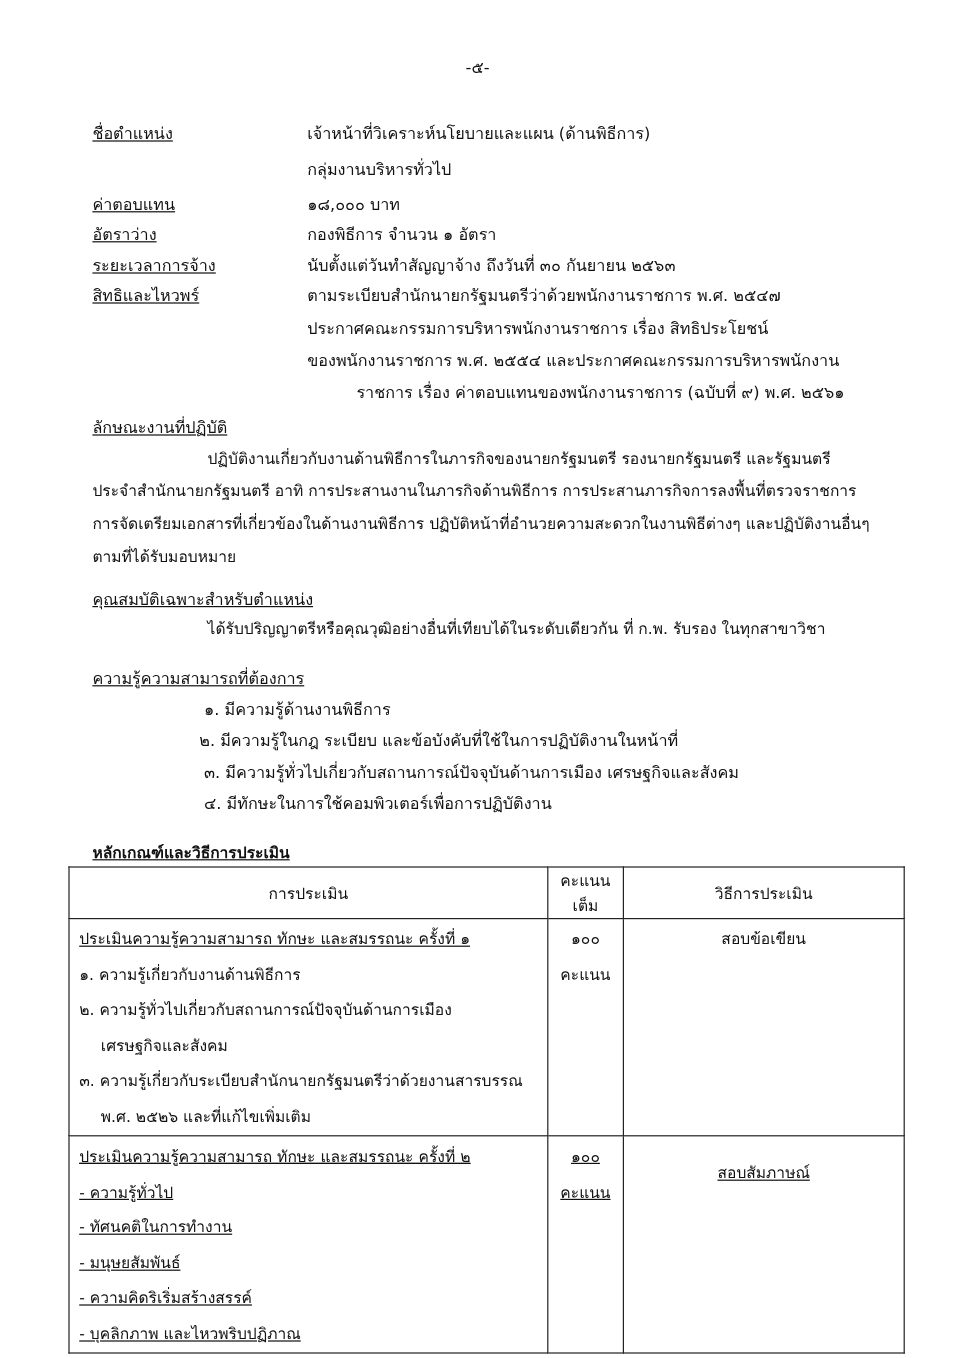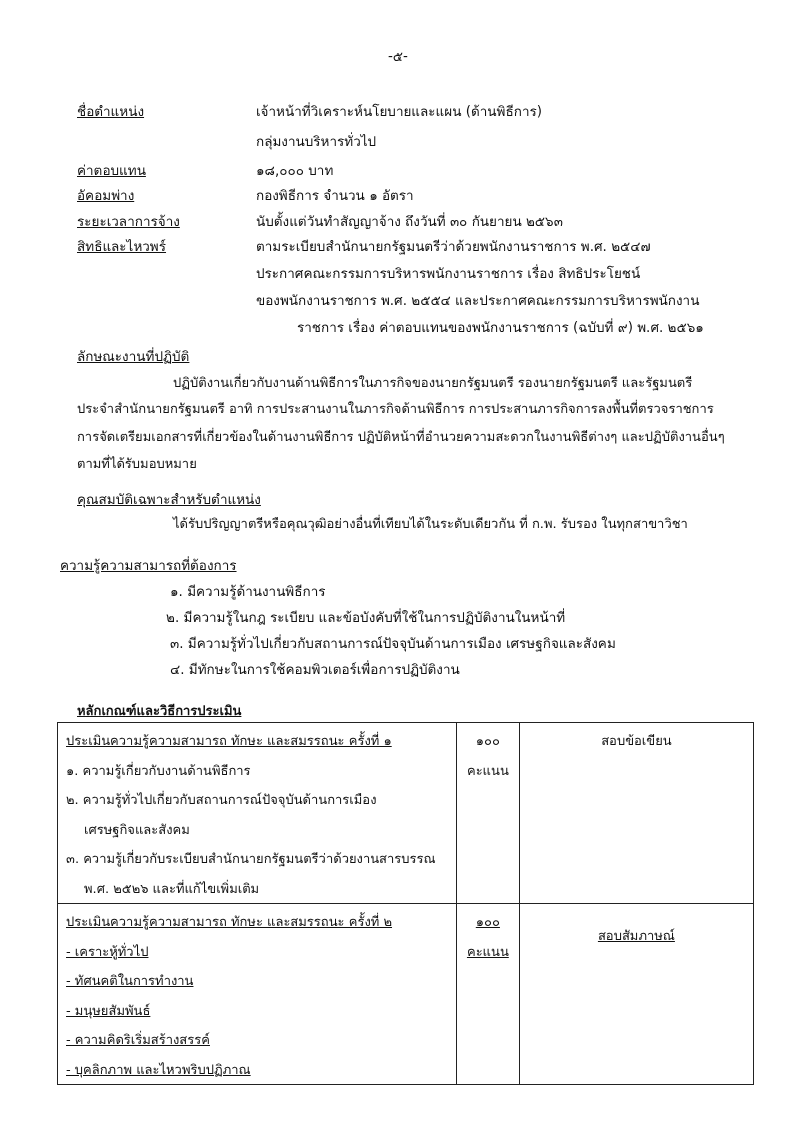--- a/index.html
+++ b/index.html
@@ -25,72 +25,77 @@
 
 <div class="abs" style="left:388px; top:45px;">-๕-</div>
 
 <div class="abs label u" style="top:100px;">ชื่อตำแหน่ง</div>
 <div class="abs val" style="top:100px;">เจ้าหน้าที่วิเคราะห์นโยบายและแผน (ด้านพิธีการ)</div>
 <div class="abs val" style="top:130px;">กลุ่มงานบริหารทั่วไป</div>
 
 <div class="abs label u" style="top:159px;">ค่าตอบแทน</div>
 <div class="abs val" style="top:159px;">๑๘,๐๐๐ บาท</div>
 
-<div class="abs label u" style="top:184px;">อัคอมพ่าง</div>
+<div class="abs label u" style="top:184px;">อัตราว่าง</div>
 <div class="abs val" style="top:184px;">กองพิธีการ จำนวน ๑ อัตรา</div>
 
 <div class="abs label u" style="top:210px;">ระยะเวลาการจ้าง</div>
 <div class="abs val" style="top:210px;">นับตั้งแต่วันทำสัญญาจ้าง ถึงวันที่  ๓๐ กันยายน ๒๕๖๓</div>
 
 <div class="abs label u" style="top:235px;">สิทธิและไหวพร์</div>
 <div class="abs val" style="top:235px;">ตามระเบียบสำนักนายกรัฐมนตรีว่าด้วยพนักงานราชการ พ.ศ. ๒๕๔๗</div>
 <div class="abs val" style="top:262px;">ประกาศคณะกรรมการบริหารพนักงานราชการ เรื่อง สิทธิประโยชน์</div>
 <div class="abs val" style="top:289px;">ของพนักงานราชการ พ.ศ. ๒๕๕๔ และประกาศคณะกรรมการบริหารพนักงาน</div>
 <div class="abs val" style="top:316px;margin-left:41px;">ราชการ เรื่อง ค่าตอบแทนของพนักงานราชการ (ฉบับที่ ๙) พ.ศ. ๒๕๖๑</div>
 
 <div class="abs u" style="left:77px; top:345px;">ลักษณะงานที่ปฏิบัติ</div>
 <div class="abs" style="left:173px; top:372px; font-size:13px;">ปฏิบัติงานเกี่ยวกับงานด้านพิธีการในภารกิจของนายกรัฐมนตรี รองนายกรัฐมนตรี และรัฐมนตรี</div>
 <div class="abs" style="left:77px; top:398px; font-size:13px;">ประจำสำนักนายกรัฐมนตรี อาทิ การประสานงานในภารกิจด้านพิธีการ การประสานภารกิจการลงพื้นที่ตรวจราชการ</div>
 <div class="abs" style="left:77px; top:426px; font-size:13px;">การจัดเตรียมเอกสารที่เกี่ยวข้องในด้านงานพิธีการ ปฏิบัติหน้าที่อำนวยความสะดวกในงานพิธีต่างๆ และปฏิบัติงานอื่นๆ</div>
 <div class="abs" style="left:77px; top:453px; font-size:13px;">ตามที่ได้รับมอบหมาย</div>
 
 <div class="abs u" style="left:77px; top:488px;">คุณสมบัติเฉพาะสำหรับตำแหน่ง</div>
 <div class="abs" style="left:173px; top:513px; font-size:13px;">ได้รับปริญญาตรีหรือคุณวุฒิอย่างอื่นที่เทียบได้ในระดับเดียวกัน ที่ ก.พ. รับรอง ในทุกสาขาวิชา</div>
 
-<div class="abs u" style="left:60px; top:554px;">ความรู้ความสามารถที่ต้องการ</div>
+<div class="abs u" style="left:77px; top:554px;">ความรู้ความสามารถที่ต้องการ</div>
 <div class="abs" style="left:170px; top:580px;text-align:center;">๑. มีความรู้ด้านงานพิธีการ</div>
 <div class="abs" style="left:166px; top:606px;">๒. มีความรู้ในกฎ ระเบียบ และข้อบังคับที่ใช้ในการปฏิบัติงานในหน้าที่</div>
 <div class="abs" style="left:170px; top:632px;">๓. มีความรู้ทั่วไปเกี่ยวกับสถานการณ์ปัจจุบันด้านการเมือง เศรษฐกิจและสังคม</div>
 <div class="abs" style="left:170px; top:658px;">๔. มีทักษะในการใช้คอมพิวเตอร์เพื่อการปฏิบัติงาน</div>
 
 <div class="abs u" style="left:77px; top:700px; font-weight:bold; font-size:13px;">หลักเกณฑ์และวิธีการประเมิน</div>
 
 <table class="eval">
   <tbody>
+      <tr>
+    <th class="c1">การประเมิน</th>
+    <th class="c2">คะแนนเต็ม</th>
+    <th class="c3">วิธีการประเมิน</th>
+  </tr>
   <tr style="height:164px;">
     <td class="c1 cell-lines" style="padding-top:3px;">
       <div class="u">ประเมินความรู้ความสามารถ ทักษะ และสมรรถนะ ครั้งที่ ๑</div>
       <div>๑. ความรู้เกี่ยวกับงานด้านพิธีการ</div>
       <div>๒. ความรู้ทั่วไปเกี่ยวกับสถานการณ์ปัจจุบันด้านการเมือง</div>
       <div class="sub">เศรษฐกิจและสังคม</div>
       <div>๓. ความรู้เกี่ยวกับระเบียบสำนักนายกรัฐมนตรีว่าด้วยงานสารบรรณ</div>
       <div class="sub">พ.ศ. ๒๕๒๖ และที่แก้ไขเพิ่มเติม</div>
     </td>
     <td class="c2 center-lines" style="padding-top:3px;">
       <div>๑๐๐</div>
       <div>คะแนน</div>
     </td>
     <td class="c3 center-lines" style="padding-top:3px;">
       <div>สอบข้อเขียน</div>
     </td>
   </tr>
   <tr style="height:170px;text-decoration:underline;">
     <td class="c1 cell-lines" style="padding-top:3px;">
       <div class="u">ประเมินความรู้ความสามารถ ทักษะ และสมรรถนะ ครั้งที่ ๒</div>
-      <div>- เคราะหู้ทั่วไป</div>
+      <div>- ความรู้ทั่วไป</div>
       <div>- ทัศนคติในการทำงาน</div>
       <div>- มนุษยสัมพันธ์</div>
       <div>- ความคิดริเริ่มสร้างสรรค์</div>
       <div>- บุคลิกภาพ และไหวพริบปฏิภาณ</div>
     </td>
     <td class="c2 center-lines" style="padding-top:3px;">
       <div>๑๐๐</div>
       <div>คะแนน</div>
     </td>
     <td class="c3 center-lines" style="padding-top:17px;">

